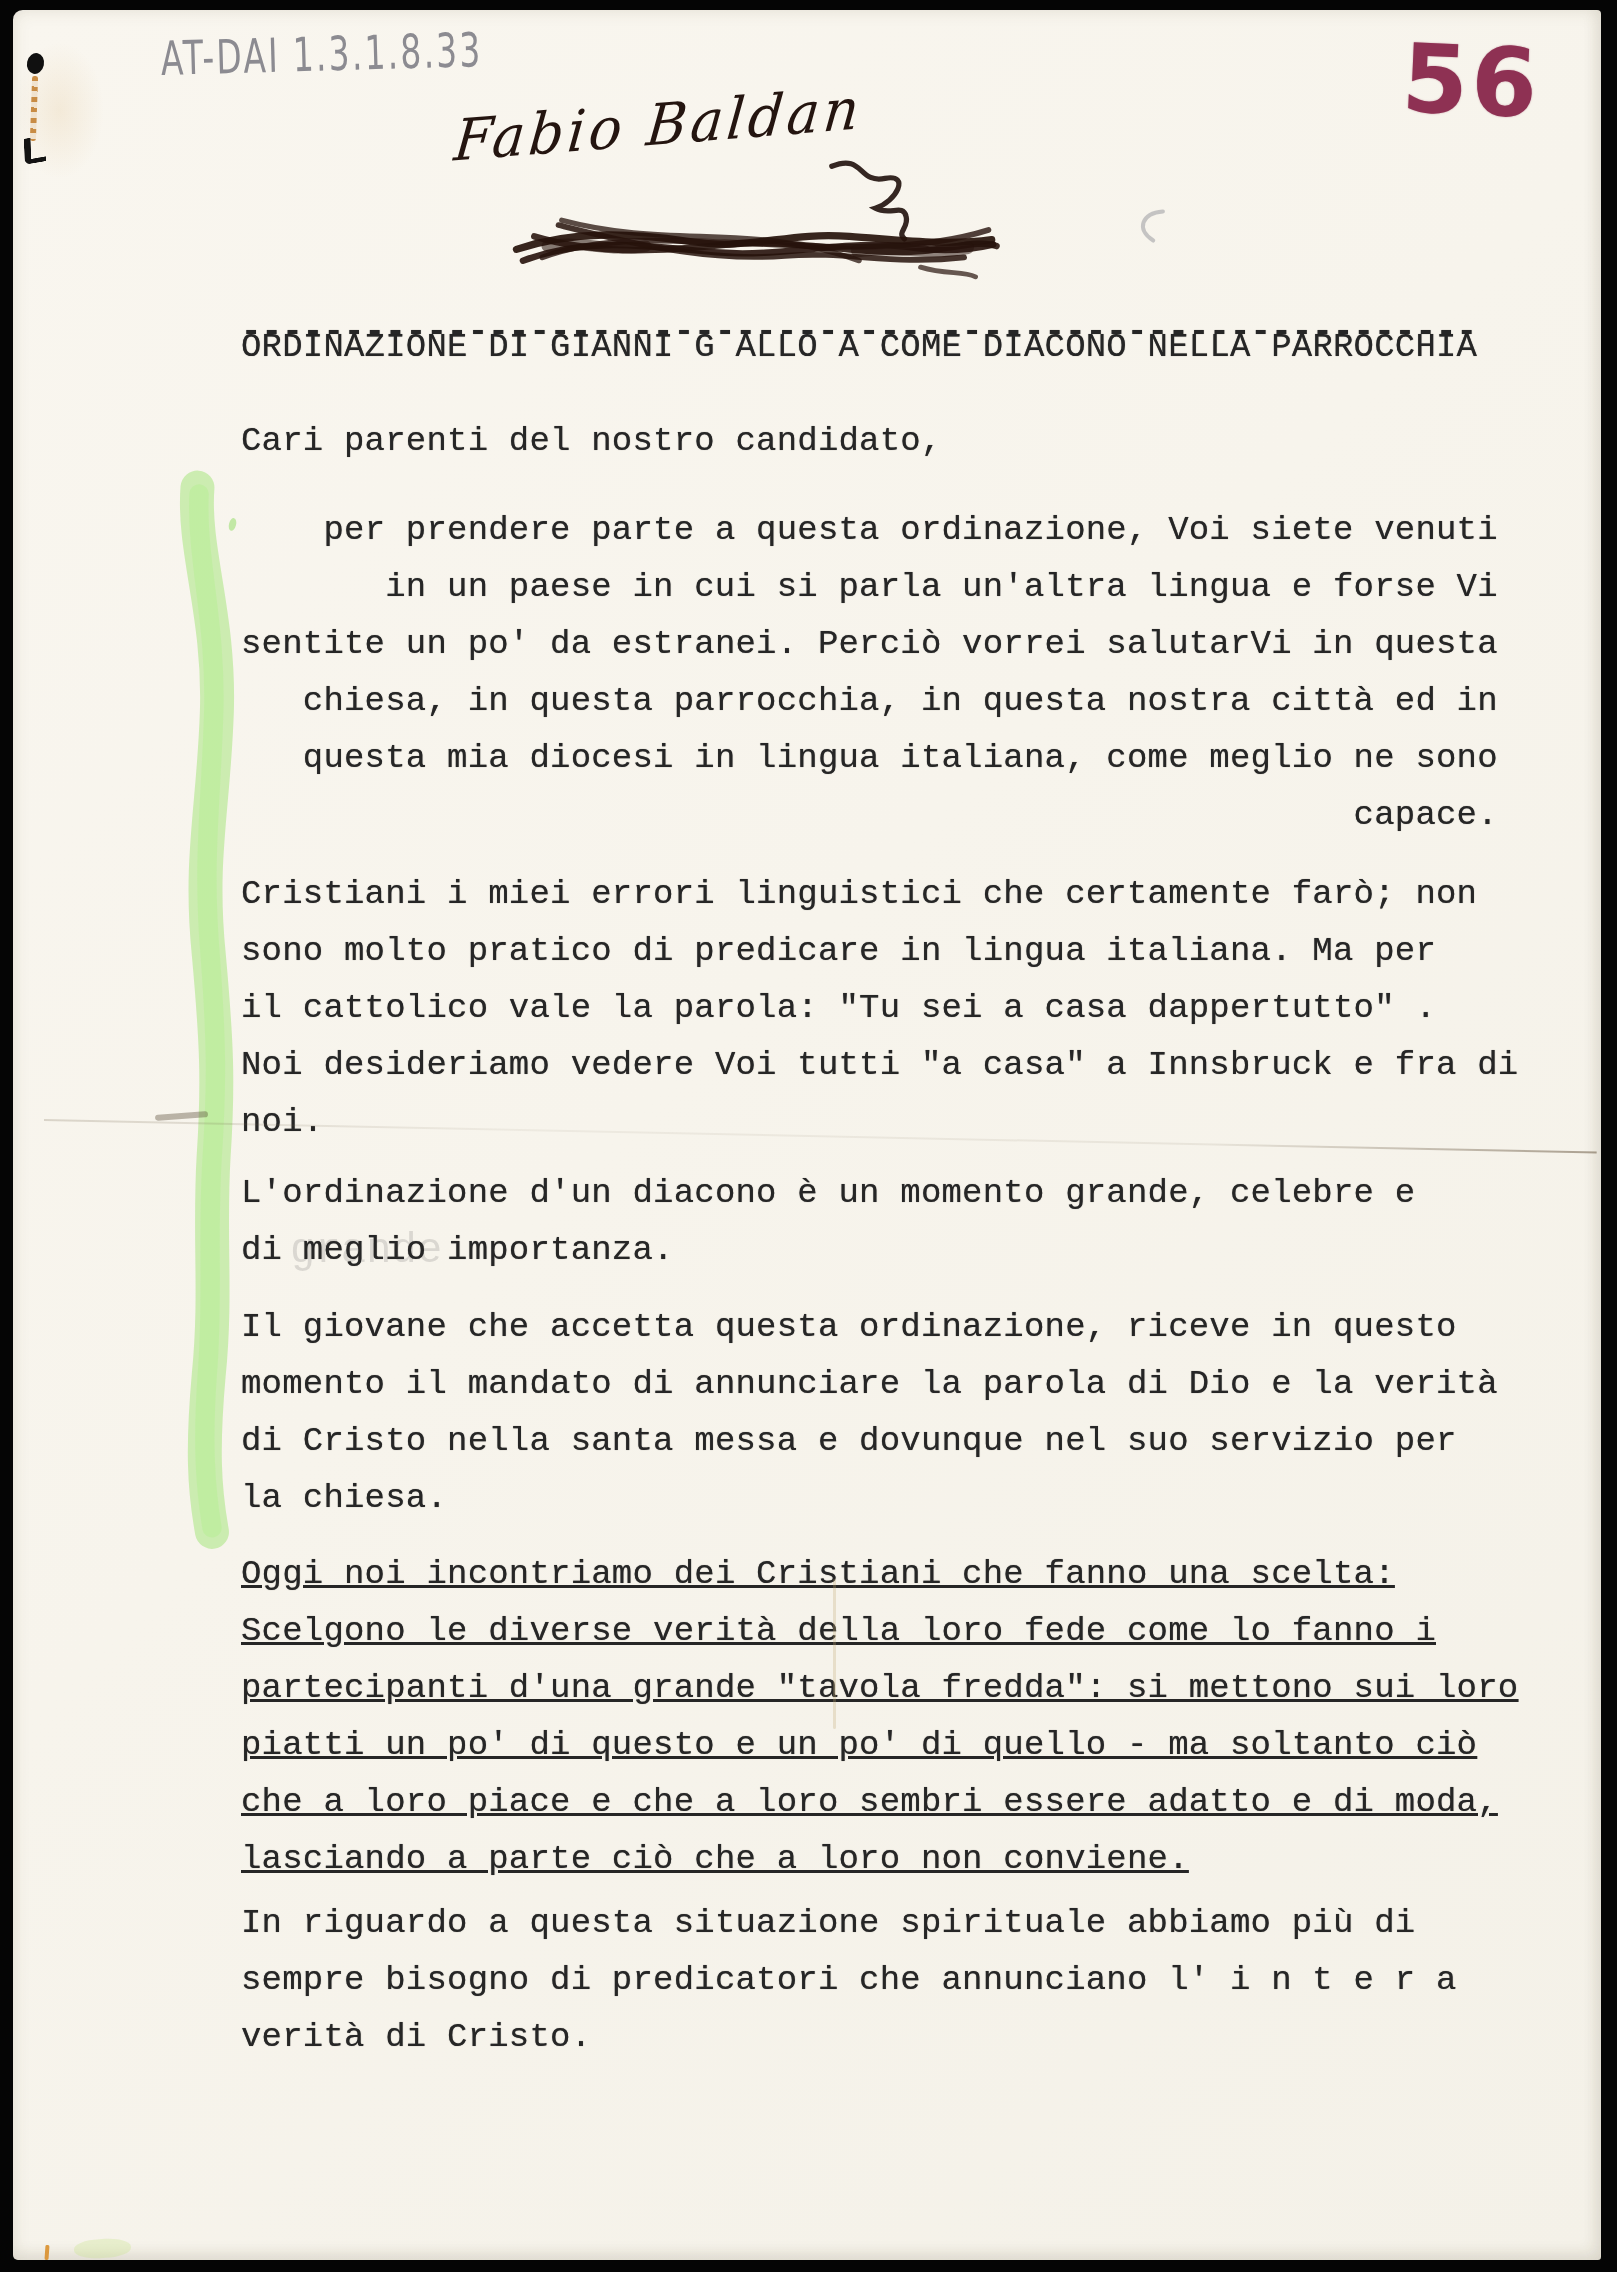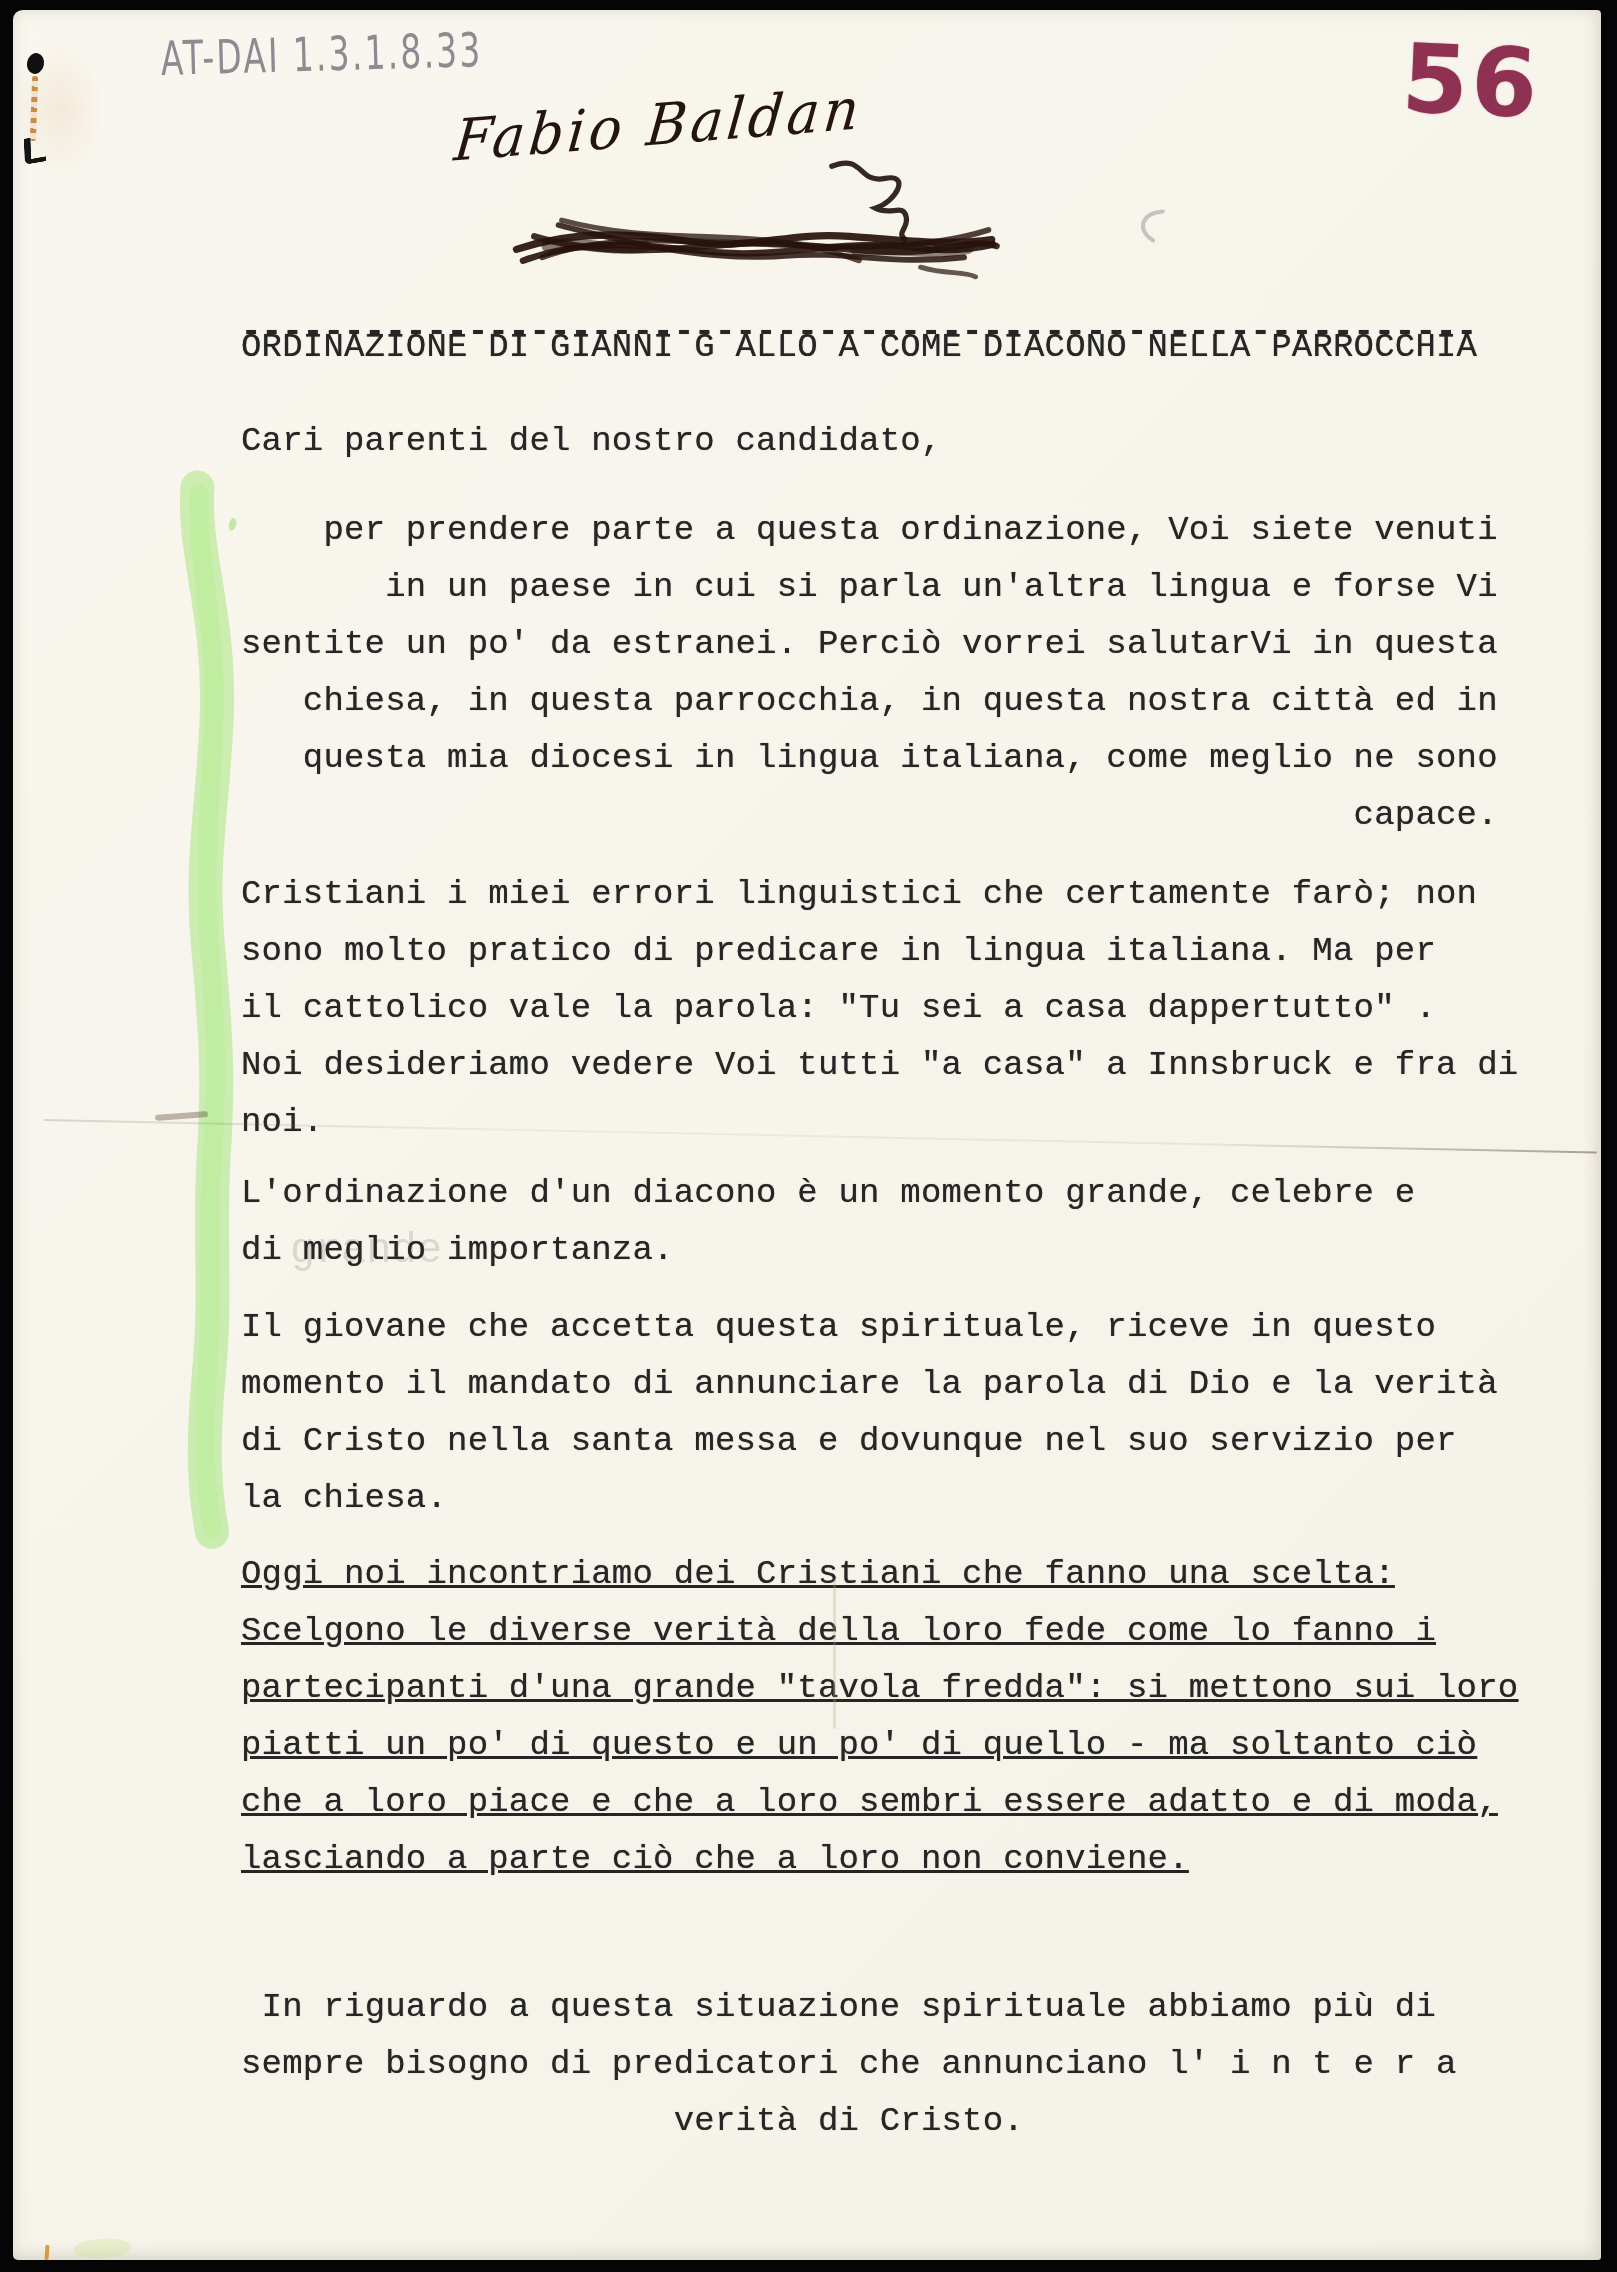--- a/index.html
+++ b/index.html
@@ -103,31 +103,31 @@
 questa mia diocesi in lingua italiana, come meglio ne sono
 capace.</div>
   <div class="typed" style="top:866px;">Cristiani i miei errori linguistici che certamente farò; non
 sono molto pratico di predicare in lingua italiana. Ma per
 il cattolico vale la parola: "Tu sei a casa dappertutto" .
 Noi desideriamo vedere Voi tutti "a casa" a Innsbruck e fra di
 noi.</div>
   <div class="ghost">grande</div>
   <div class="typed" style="top:1165px;">L'ordinazione d'un diacono è un momento grande, celebre e
 di meglio importanza.</div>
-  <div class="typed" style="top:1299px;">Il giovane che accetta questa spirituale, riceve in questo
+  <div class="typed" style="top:1299px;">Il giovane che accetta questa ordinazione, riceve in questo
 momento il mandato di annunciare la parola di Dio e la verità
 di Cristo nella santa messa e dovunque nel suo servizio per
 la chiesa.</div>
   <div class="typed" style="top:1546px;text-decoration:underline;">Oggi noi incontriamo dei Cristiani che fanno una scelta:
 Scelgono le diverse verità della loro fede come lo fanno i
 partecipanti d'una grande "tavola fredda": si mettono sui loro
 piatti un po' di questo e un po' di quello - ma soltanto ciò
 che a loro piace e che a loro sembri essere adatto e di moda,
 lasciando a parte ciò che a loro non conviene.</div>
-  <div class="typed" style="top:1979px;text-align:center;">In riguardo a questa situazione spirituale abbiamo più di
+  <div class="typed" style="top:1895px;">In riguardo a questa situazione spirituale abbiamo più di
 sempre bisogno di predicatori che annunciano l' i n t e r a
 verità di Cristo.</div>
 
   <svg style="left:170px;top:469px;" width="105" height="1092" viewBox="0 0 130 1350">
     <path d="M34,22 C28,100 62,180 58,300 C54,420 36,480 48,600 C58,710 60,760 54,850 C48,950 58,1020 48,1120 C40,1210 42,1260 52,1315" fill="none" stroke="#9fe474" stroke-width="42" stroke-linecap="round" opacity=".50"></path>
     <path d="M36,30 C32,110 58,190 54,305 C50,425 40,485 50,605 C58,712 58,765 52,855 C46,955 54,1025 46,1122 C40,1208 44,1262 52,1310" fill="none" stroke="#b4ef90" stroke-width="24" stroke-linecap="round" opacity=".45"></path>
   </svg>
   <div class="green-fleck"></div>
 
   <div class="crease-h"></div>

